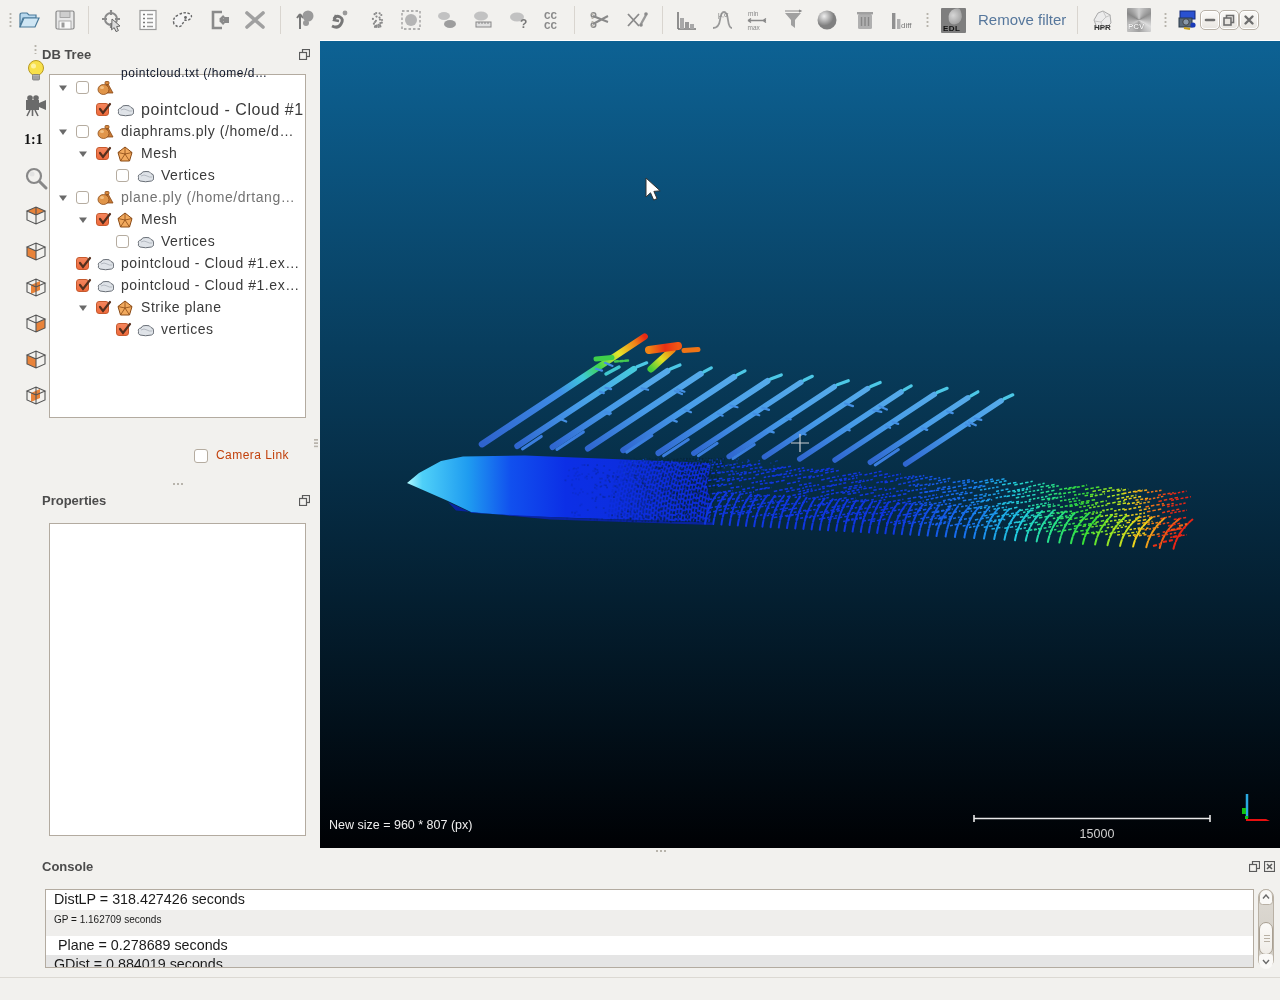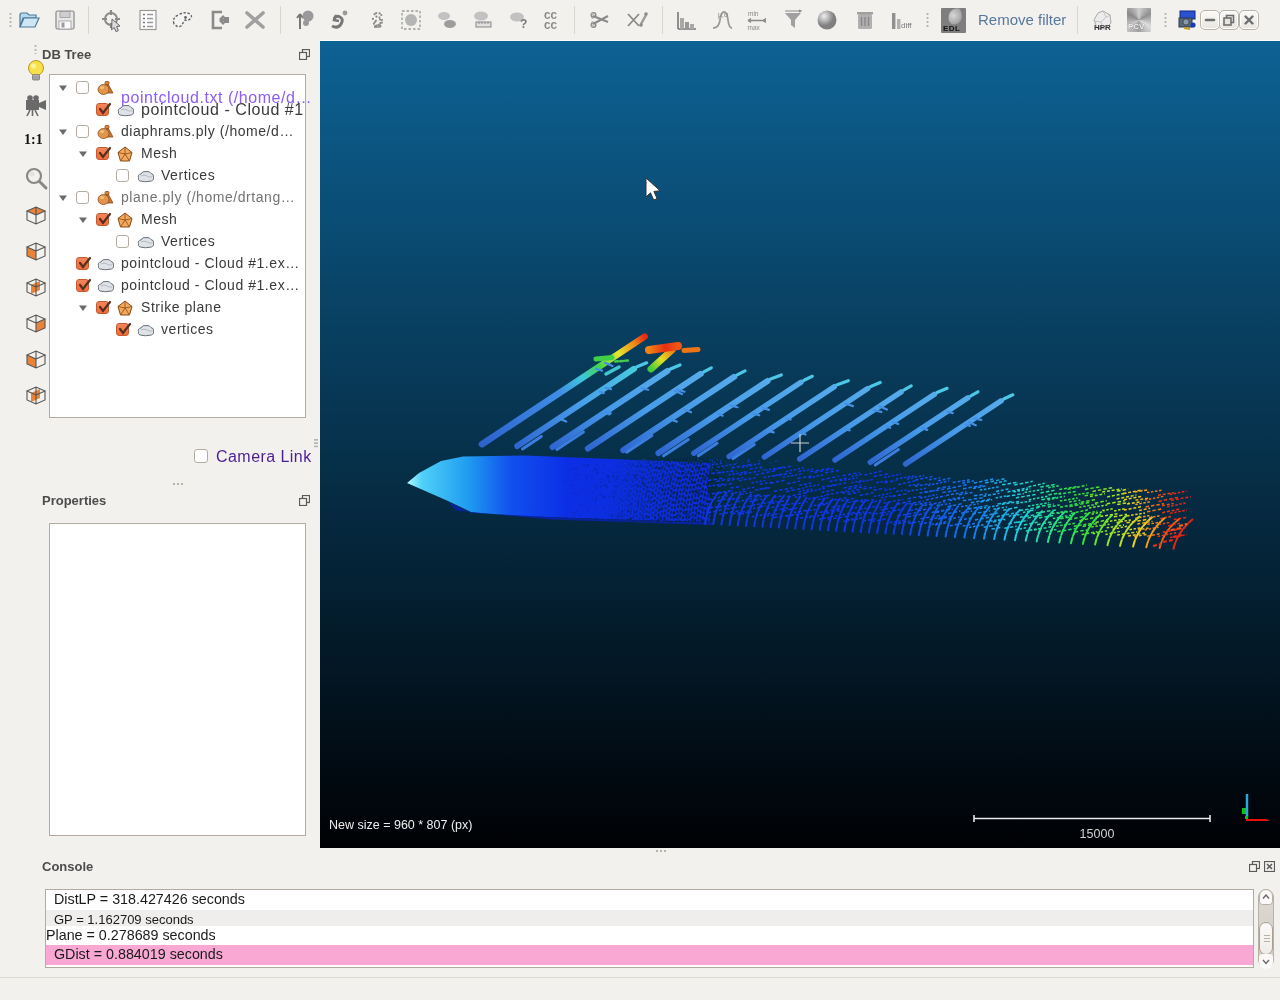--- a/index.html
+++ b/index.html
@@ -246,21 +246,21 @@
 <svg style="position:absolute;left:58px;top:83px" width="10" height="10" viewBox="0 0 10 10">
     <path d="M1,2.5 L9,2.5 L5,8 Z" fill="#6a6a6a"></path>
   </svg>
 <div style="position:absolute;left:76px;top:81px;width:13px;height:13px;border-radius:3px;background:#fff;border:1px solid #b5aca0"></div>
 <svg style="position:absolute;left:97px;top:80px" width="18" height="16" viewBox="0 0 18 16">
     <path d="M10 2 L16 13 L10 13 Z" fill="#c97a35" stroke="#8a4a15" stroke-width="0.8"></path>
     <ellipse cx="6.5" cy="9.5" rx="5.5" ry="5" fill="#e0954a" stroke="#8a4a15" stroke-width="0.8"></ellipse>
     <ellipse cx="5" cy="7.5" rx="2" ry="1.6" fill="#f2c084"></ellipse>
     <rect x="8" y="1.5" width="4" height="3" rx="1" fill="#d98a3f" stroke="#8a4a15" stroke-width="0.8"></rect>
   </svg>
-<div style="position:absolute;left:121px;top:89px;font-size:16px;letter-spacing:0.55px;color:#8b5cf6;white-space:nowrap">pointcloud.txt (/home/d…</div>
+<div style="position:absolute;left:121px;top:66px;font-size:12px;letter-spacing:0.55px;color:#0f172a;white-space:nowrap">pointcloud.txt (/home/d…</div>
 <div style="position:absolute;left:96px;top:103px;width:13px;height:13px;border-radius:3px;background:linear-gradient(#f4855c,#ef6a3c);border:1px solid #c65a2e"></div>
 <svg style="position:absolute;left:96px;top:100px" width="17" height="17" viewBox="0 0 17 17">
     <path d="M4 9 l3 4 7-9" fill="none" stroke="#55301e" stroke-width="2.2" stroke-linecap="round"></path>
   </svg>
 <svg style="position:absolute;left:117px;top:104px" width="17" height="13" viewBox="0 0 17 13">
     <path d="M3 11 q-2.5-1 -1.5-3.5 q-1-3 2.5-3.5 q1-3 5-2.5 q4-0.5 5 2 q3 0.5 2.5 3.5 q1.5 2.5-2 4 q-6 1.5-11.5 0Z" fill="#dfe3e8" stroke="#6a7078" stroke-width="1"></path>
     <path d="M4 6 q3-2 6 0 q2 1.5 5 1" stroke="#aab0b8" stroke-width="0.8" fill="none"></path>
   </svg>
 <div style="position:absolute;left:141px;top:101px;font-size:16px;letter-spacing:0.55px;color:#3a3a3a;white-space:nowrap">pointcloud - Cloud #1</div>
 <svg style="position:absolute;left:58px;top:127px" width="10" height="10" viewBox="0 0 10 10">
@@ -355,21 +355,21 @@
 <svg style="position:absolute;left:116px;top:320px" width="17" height="17" viewBox="0 0 17 17">
     <path d="M4 9 l3 4 7-9" fill="none" stroke="#55301e" stroke-width="2.2" stroke-linecap="round"></path>
   </svg>
 <svg style="position:absolute;left:137px;top:324px" width="17" height="13" viewBox="0 0 17 13">
     <path d="M3 11 q-2.5-1 -1.5-3.5 q-1-3 2.5-3.5 q1-3 5-2.5 q4-0.5 5 2 q3 0.5 2.5 3.5 q1.5 2.5-2 4 q-6 1.5-11.5 0Z" fill="#dfe3e8" stroke="#6a7078" stroke-width="1"></path>
     <path d="M4 6 q3-2 6 0 q2 1.5 5 1" stroke="#aab0b8" stroke-width="0.8" fill="none"></path>
   </svg>
 <div style="position:absolute;left:161px;top:321px;font-size:14px;letter-spacing:0.55px;color:#3a3a3a;white-space:nowrap">vertices</div>
 
 <div style="position:absolute;left:194px;top:449px;width:14px;height:14px;background:#fff;border:1px solid #b5aca0;border-radius:3px"></div>
-<div style="position:absolute;left:216px;top:448px;font-size:16px;letter-spacing:0.45px;color:#4c1d95">Camera Link</div>
+<div style="position:absolute;left:216px;top:448px;font-size:12px;letter-spacing:0.45px;color:#c2410c">Camera Link</div>
 <div style="position:absolute;left:172px;top:482px;width:12px;height:4px;background-image:radial-gradient(circle,#b8b4ac 1px,transparent 1.2px);background-size:4px 4px"></div>
 
 <div class="title" style="left:42px;top:493px">Properties</div>
 <svg style="position:absolute;left:299px;top:495px" width="11" height="11" viewBox="0 0 11 11">
     <rect x="3.5" y="0.5" width="7" height="7" fill="none" stroke="#5a5a5a" stroke-width="1.2"></rect>
     <rect x="0.5" y="3.5" width="7" height="7" fill="#f2f1ee" stroke="#5a5a5a" stroke-width="1.2"></rect>
   </svg>
 <div class="panelbox" style="left:49px;top:523px;width:257px;height:313px"></div>
 
 <div style="position:absolute;left:314px;top:439px;width:4px;height:10px;background-image:linear-gradient(#b8b4ac 1.5px,transparent 1.5px);background-size:4px 3.3px"></div>
@@ -1383,23 +1383,23 @@
 <svg style="position:absolute;left:1249px;top:861px" width="11" height="11" viewBox="0 0 11 11">
     <rect x="3.5" y="0.5" width="7" height="7" fill="none" stroke="#5a5a5a" stroke-width="1.2"></rect>
     <rect x="0.5" y="3.5" width="7" height="7" fill="#f2f1ee" stroke="#5a5a5a" stroke-width="1.2"></rect>
   </svg>
 <svg style="position:absolute;left:1264px;top:861px" width="11" height="11" viewBox="0 0 11 11">
     <rect x="0.5" y="0.5" width="10" height="10" fill="none" stroke="#5a5a5a" stroke-width="1.2"></rect>
     <path d="M3 3 l5 5 M8 3 l-5 5" stroke="#5a5a5a" stroke-width="1.5"></path>
   </svg>
 <div class="panelbox" style="left:45px;top:889px;width:1209px;height:79px;overflow:hidden">
     <div style="height:19.5px;background:#ffffff;font-size:14.3px;color:#1a1a1a;padding-left:8px;line-height:19.5px;white-space:nowrap">DistLP = 318.427426 seconds</div>
-    <div style="height:16px;background:#efeeec;font-size:13px;color:#1a1a1a;padding-left:8px;line-height:19.5px;white-space:nowrap">GP = 1.162709 seconds</div>
-    <div style="height:19.5px;background:#ffffff;font-size:14.3px;color:#1a1a1a;padding-left:0;line-height:19.5px;white-space:nowrap">Plane = 0.278689 seconds</div>
-    <div style="height:19.5px;background:#f9a8d4;font-size:14.3px;color:#1a1a1a;padding-left:8px;line-height:19.5px;white-space:nowrap">GDist = 0.884019 seconds</div>
+    <div style="height:26px;background:#efeeec;font-size:10px;color:#1a1a1a;padding-left:8px;line-height:19.5px;white-space:nowrap">GP = 1.162709 seconds</div>
+    <div style="height:19.5px;background:#ffffff;font-size:14.3px;color:#1a1a1a;padding-left:12px;line-height:19.5px;white-space:nowrap">Plane = 0.278689 seconds</div>
+    <div style="height:19.5px;background:#e5e5e5;font-size:14.3px;color:#1a1a1a;padding-left:8px;line-height:19.5px;white-space:nowrap">GDist = 0.884019 seconds</div>
   </div>
 
 <div style="position:absolute;left:1258px;top:889px;width:16px;height:79px;border:1px solid #b9b1a5;border-radius:8px;background:linear-gradient(#dedad3,#d0ccc4)">
   <div style="position:absolute;left:0px;top:-1px;width:14px;height:16px;border:1px solid #b9b1a5;border-radius:8px 8px 4px 4px;background:#faf9f7"></div>
   <svg style="position:absolute;left:3px;top:4px" width="8" height="6" viewBox="0 0 8 6">
       <path d="M1 4.5 L4 1 L7 4.5" fill="none" stroke="#6a6a6a" stroke-width="1.4"></path>
     </svg>
   <div style="position:absolute;left:0px;top:32px;width:14px;height:33px;border:1px solid #a9a093;border-radius:7px;background:linear-gradient(#fbfaf8,#efece7)">
      <div style="position:absolute;left:4px;top:12px;width:6px;height:8px;background-image:linear-gradient(#b9b1a5 1px,transparent 1px);background-size:6px 3px"></div>
   </div>

